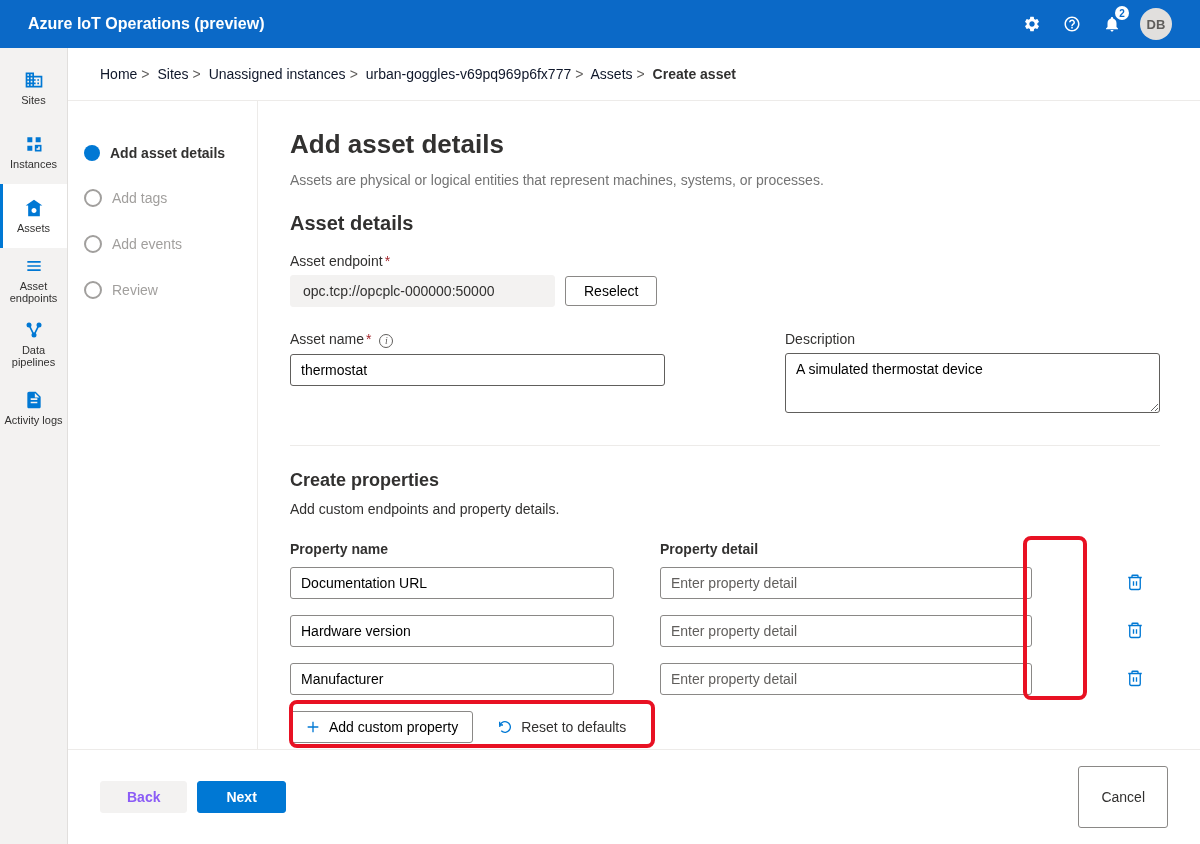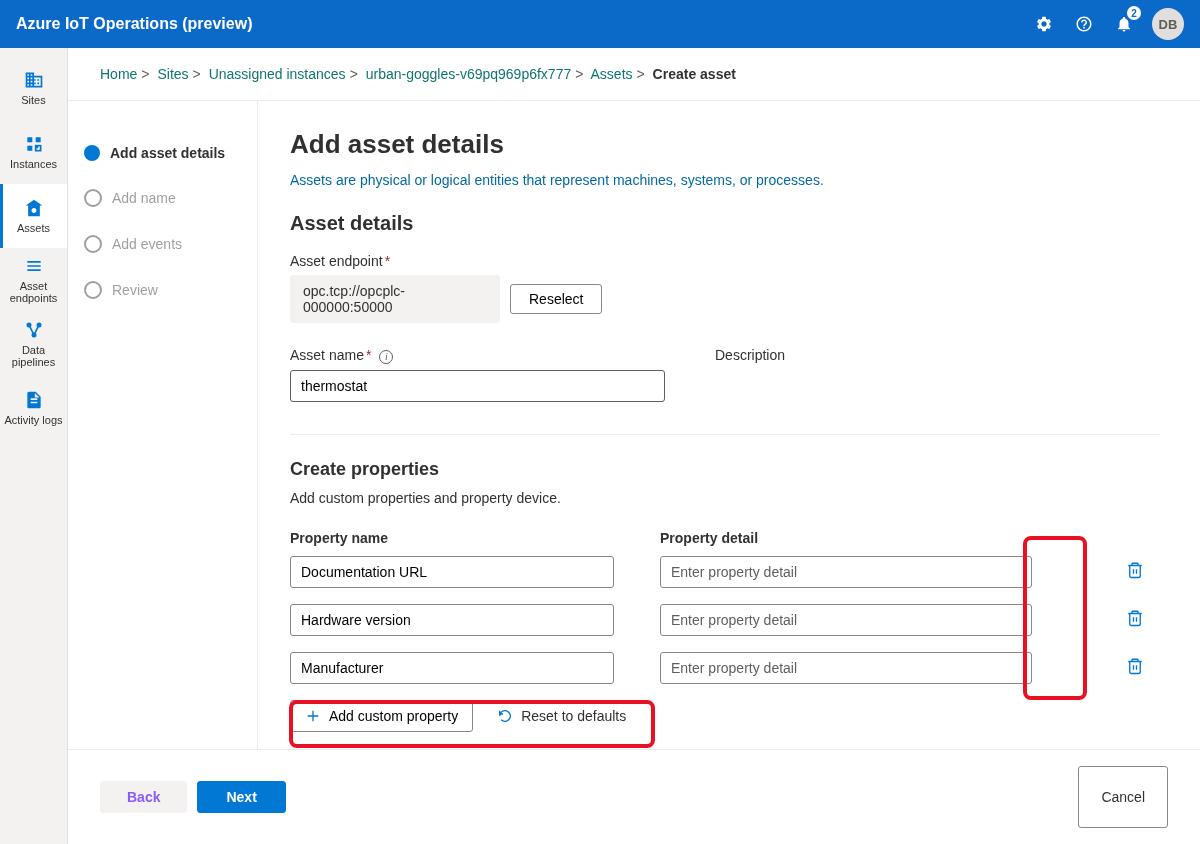--- a/index.html
+++ b/index.html
@@ -1,70 +1,70 @@
 <!DOCTYPE html>
 <html><head>
   <meta charset="utf-8">
   <style>
     * { box-sizing: border-box; margin: 0; padding: 0; }
     body { font-family: "Segoe UI", -apple-system, sans-serif; font-size: 14px; color: #323130; background: #faf9f8; }
 
     
-    .top-header { height: 48px; background: #0b69c7; color: white; display: flex; align-items: center; padding: 0 16px; }
+    .top-header { height: 48px; background: #0b69c7; color: white; display: flex; align-items: center; padding: 0 28px; }
     .app-title { font-size: 16px; font-weight: 600; }
     .header-spacer { flex: 1; }
     .header-icon { width: 40px; height: 48px; display: flex; align-items: center; justify-content: center; cursor: pointer; position: relative; }
     .header-icon svg { width: 18px; height: 18px; fill: white; }
     .notif-badge { position: absolute; top: 6px; right: 3px; background: white; color: #0b69c7; font-size: 10px; font-weight: 600; border-radius: 8px; min-width: 14px; height: 14px; display: flex; align-items: center; justify-content: center; padding: 0 3px; }
     .avatar { width: 32px; height: 32px; border-radius: 50%; background: #e1dfdd; color: #605e5c; display: flex; align-items: center; justify-content: center; font-weight: 600; font-size: 13px; margin-left: 8px; cursor: pointer; }
 
     
     .shell { display: flex; height: calc(844px - 48px); }
 
     
     .nav-rail { width: 68px; background: #f3f2f1; border-right: 1px solid #e1dfdd; display: flex; flex-direction: column; padding-top: 8px; }
     .nav-item { height: 64px; display: flex; flex-direction: column; align-items: center; justify-content: center; gap: 4px; cursor: pointer; color: #323130; font-size: 11px; text-align: center; position: relative; }
     .nav-item.active { background: white; }
     .nav-item.active::before { content: ""; position: absolute; left: 0; top: 0; bottom: 0; width: 3px; background: #0078d4; }
     .nav-item svg { width: 20px; height: 20px; fill: #0078d4; }
 
     
     .content-wrapper { flex: 1; display: flex; flex-direction: column; background: white; }
     .breadcrumb { padding: 18px 32px; font-size: 14px; color: #323130; border-bottom: 1px solid #edebe9; }
-    .breadcrumb a { color: #0f766e; text-decoration: none; }
+    .breadcrumb a { color: #0f172a; text-decoration: none; }
     .breadcrumb .sep { color: #605e5c; margin: 0 4px; }
     .breadcrumb .current { font-weight: 600; margin-top: 20px; }
 
     .main-split { flex: 1; display: flex; overflow: hidden; }
 
     
     .wizard-sidebar { width: 190px; border-right: 1px solid #edebe9; padding: 30px 16px; }
     .wizard-step { display: flex; align-items: center; gap: 10px; padding: 14px 0; cursor: pointer; }
     .step-indicator { width: 18px; height: 18px; border-radius: 50%; border: 2px solid #a19f9d; flex-shrink: 0; }
     .wizard-step.active .step-indicator { border: none; background: #0078d4; width: 16px; height: 16px; }
     .wizard-step.active .step-label { color: #323130; font-weight: 600; }
     .wizard-step .step-label { color: #a19f9d; font-size: 14px; }
 
     
     .form-area { flex: 1; padding: 28px 40px 0 32px; overflow-y: auto; }
     .form-area h1 { font-size: 26px; font-weight: 600; margin-bottom: 12px; }
-    .form-area .subtitle { color: #0369a1; margin-bottom: 24px; }
+    .form-area .subtitle { color: #737373; margin-bottom: 24px; }
     .form-area h2 { font-size: 20px; font-weight: 600; margin-bottom: 18px; }
     .form-area h3 { font-size: 18px; font-weight: 600; margin-bottom: 10px; margin-top: 4px; }
     .form-area .sub2 { margin-bottom: 24px; }
 
     .field-label { font-size: 14px; margin-bottom: 6px; display: block; }
     .required { color: #a4262c; margin-left: 2px; }
     .info-icon { display: inline-flex; width: 14px; height: 14px; border: 1px solid #605e5c; border-radius: 50%; align-items: center; justify-content: center; font-size: 10px; font-style: italic; font-family: Georgia, serif; margin-left: 4px; color: #605e5c; }
 
     .endpoint-row { display: flex; gap: 10px; align-items: center; margin-bottom: 24px; }
-    .readonly-field { background: #f3f2f1; border: 1px solid #f3f2f1; padding: 7px 12px; border-radius: 3px; width: 210px; color: #323130; }
+    .readonly-field { background: #f3f2f1; border: 1px solid #f3f2f1; padding: 7px 12px; border-radius: 3px; width: 265px; color: #323130; }
     .btn { padding: 6px 18px; border: 1px solid #8a8886; background: white; border-radius: 3px; cursor: pointer; font-size: 14px; font-family: inherit; }
 
-    .two-col { display: flex; gap: 50px; margin-bottom: 32px; }
+    .two-col { display: flex; margin-bottom: 32px; justify-content: space-between; }
     .col { display: flex; flex-direction: column; }
     .text-input, .textarea-input { border: 1px solid #605e5c; border-radius: 3px; padding: 7px 10px; font-size: 14px; font-family: inherit; width: 375px; }
     .textarea-input { height: 60px; resize: vertical; }
 
     hr.divider { border: none; border-top: 1px solid #edebe9; margin-bottom: 24px; }
 
     .prop-headers { display: flex; gap: 46px; margin-bottom: 10px; }
     .prop-headers .ph { font-weight: 600; width: 324px; }
     .prop-headers .ph:last-child { width: 320px; }
 
@@ -175,21 +175,21 @@
 
     <div class="main-split">
 
       <div class="wizard-sidebar">
         <div class="wizard-step active">
           <div class="step-indicator"></div>
           <span class="step-label">Add asset details</span>
         </div>
         <div class="wizard-step">
           <div class="step-indicator"></div>
-          <span class="step-label">Add name</span>
+          <span class="step-label">Add tags</span>
         </div>
         <div class="wizard-step">
           <div class="step-indicator"></div>
           <span class="step-label">Add events</span>
         </div>
         <div class="wizard-step">
           <div class="step-indicator"></div>
           <span class="step-label">Review</span>
         </div>
       </div>
@@ -211,27 +211,28 @@
         <div class="two-col">
           <div class="col">
             <label class="field-label">
               <span>Asset name</span><span class="required">*</span>
               <span class="info-icon">i</span>
             </label>
             <input class="text-input" value="thermostat" style="">
           </div>
           <div class="col">
             <label class="field-label">Description</label>
+            <textarea class="textarea-input" style="">A simulated thermostat device</textarea>
           </div>
         </div>
 
         <hr class="divider">
 
         <h3>Create properties</h3>
-        <p class="sub2">Add custom properties and property device.</p>
+        <p class="sub2">Add custom endpoints and property details.</p>
 
         <div class="prop-headers">
           <div class="ph">Property name</div>
           <div class="ph">Property detail</div>
         </div>
 
         <div class="prop-row">
           <input class="prop-input" value="Documentation URL" style="">
           <input class="prop-input prop-detail" placeholder="Enter property detail" style="">
           <span class="delete-btn">

